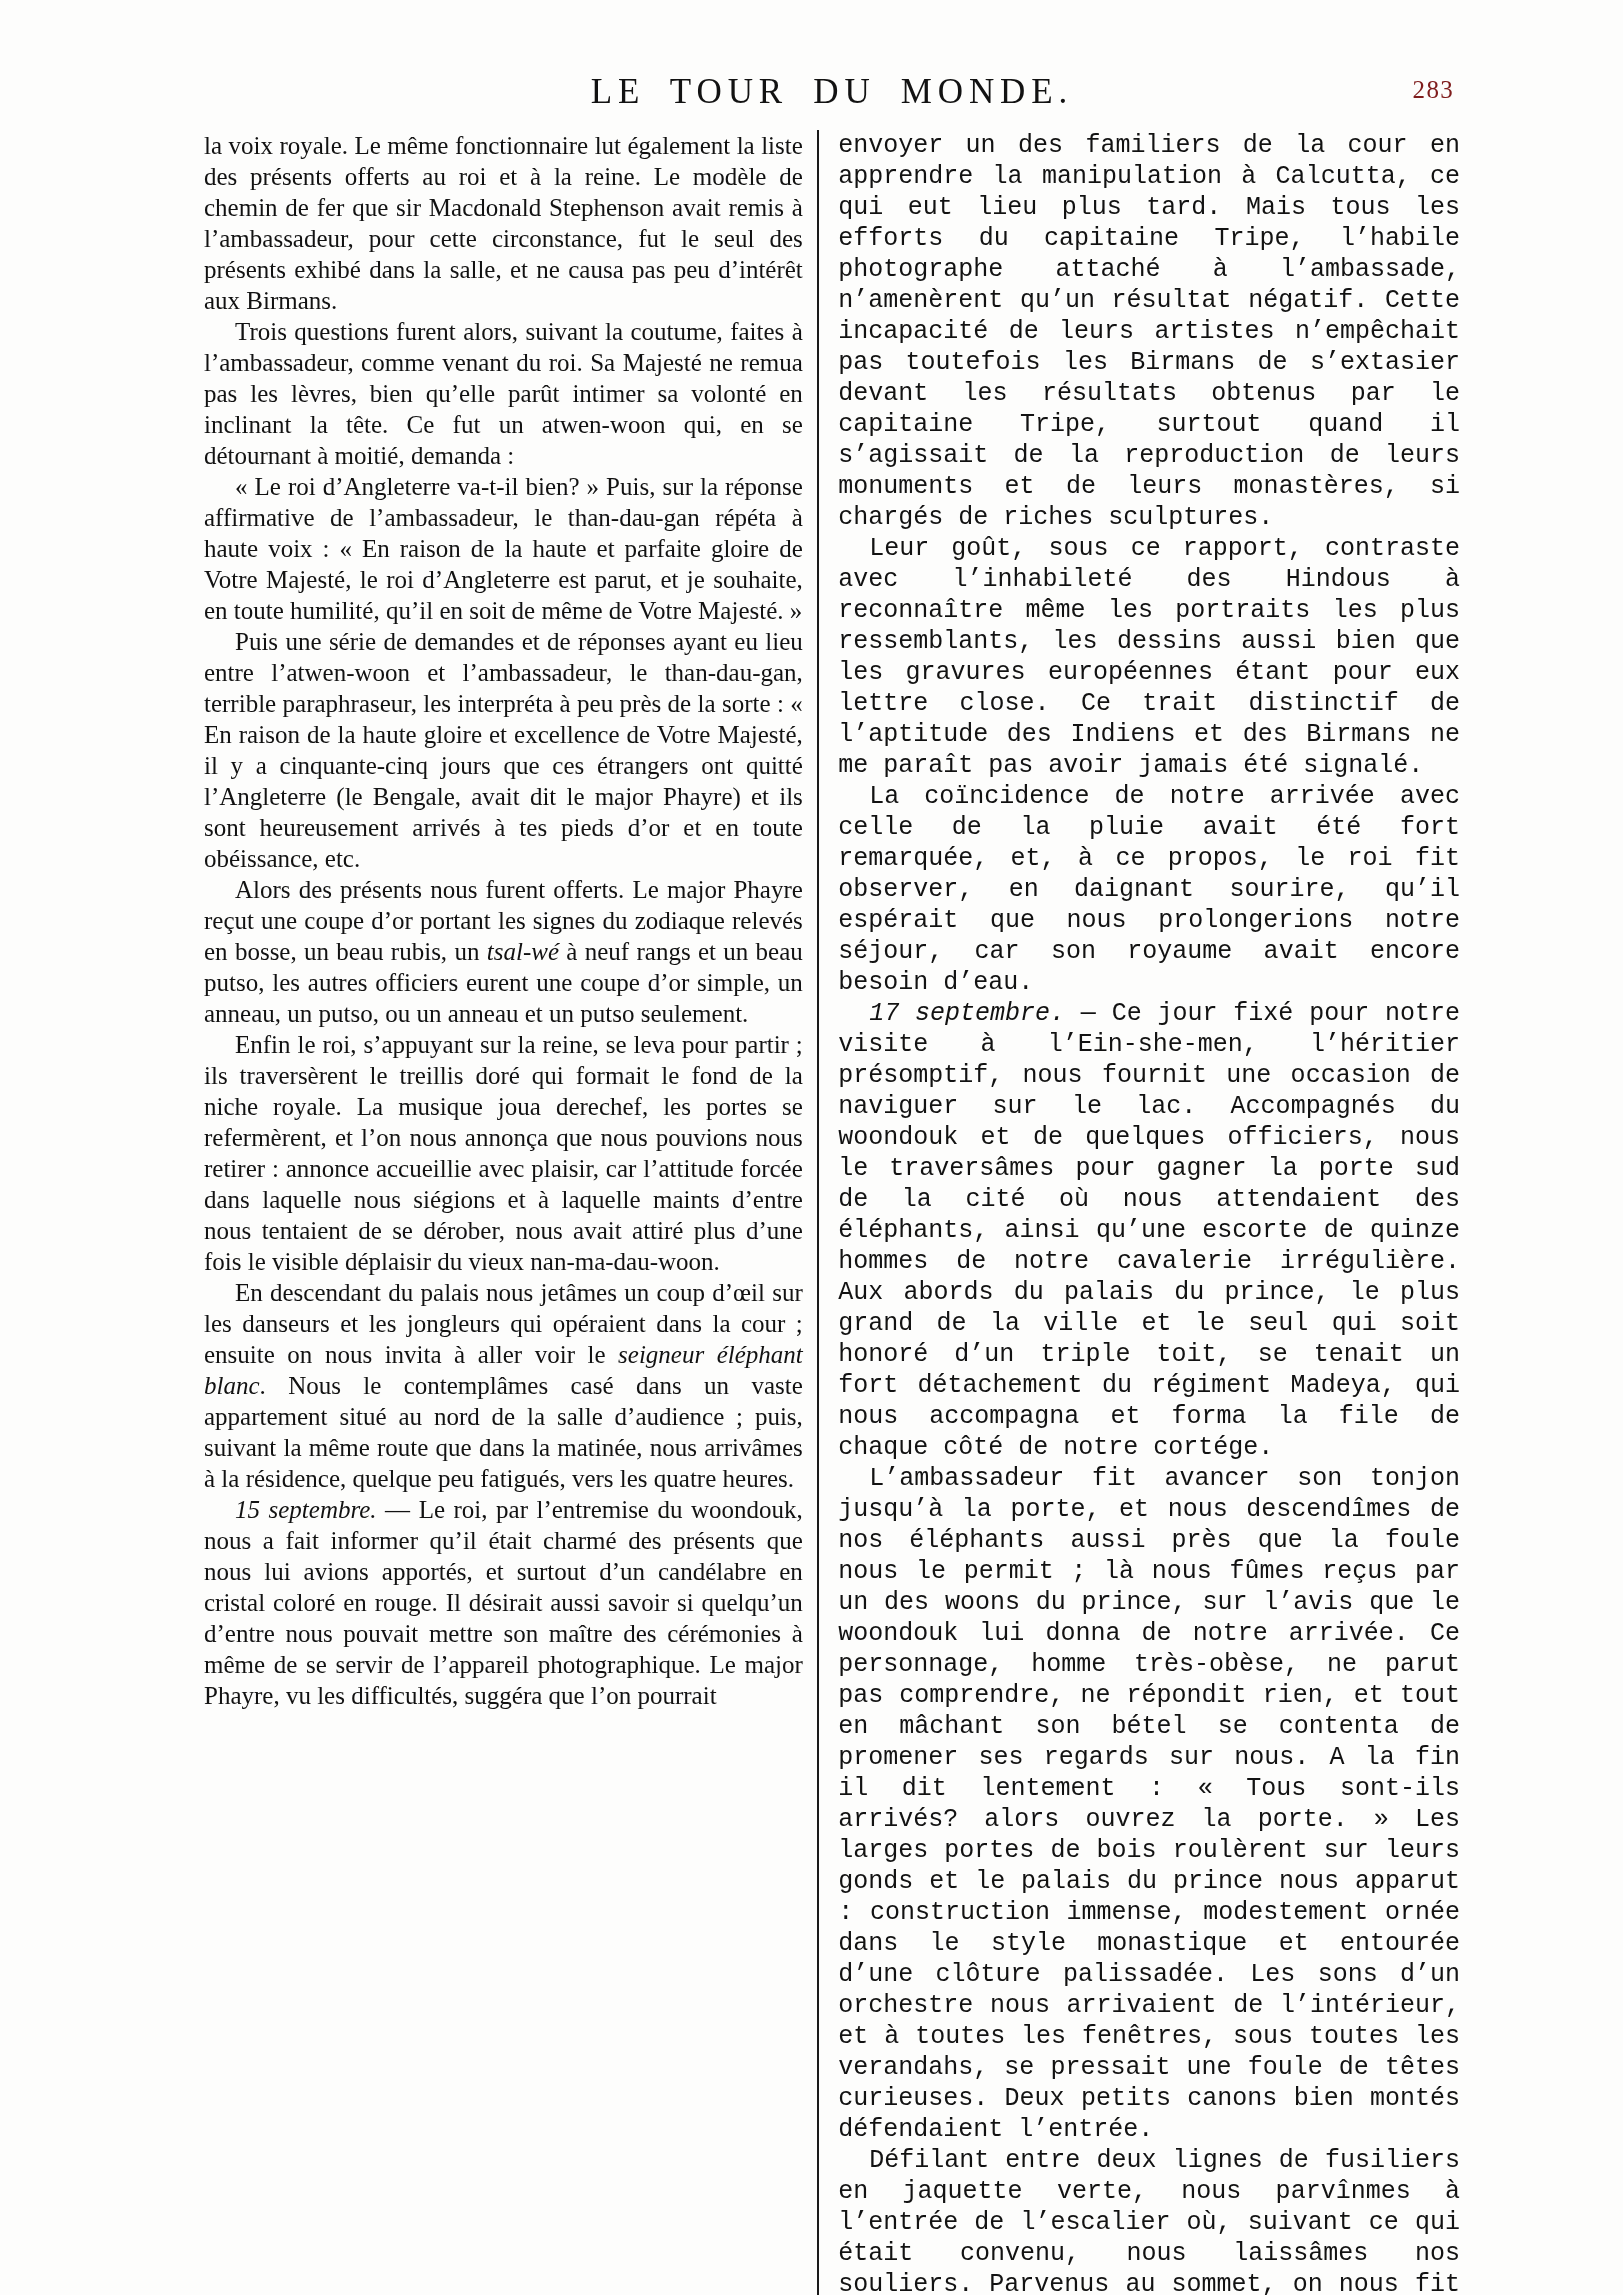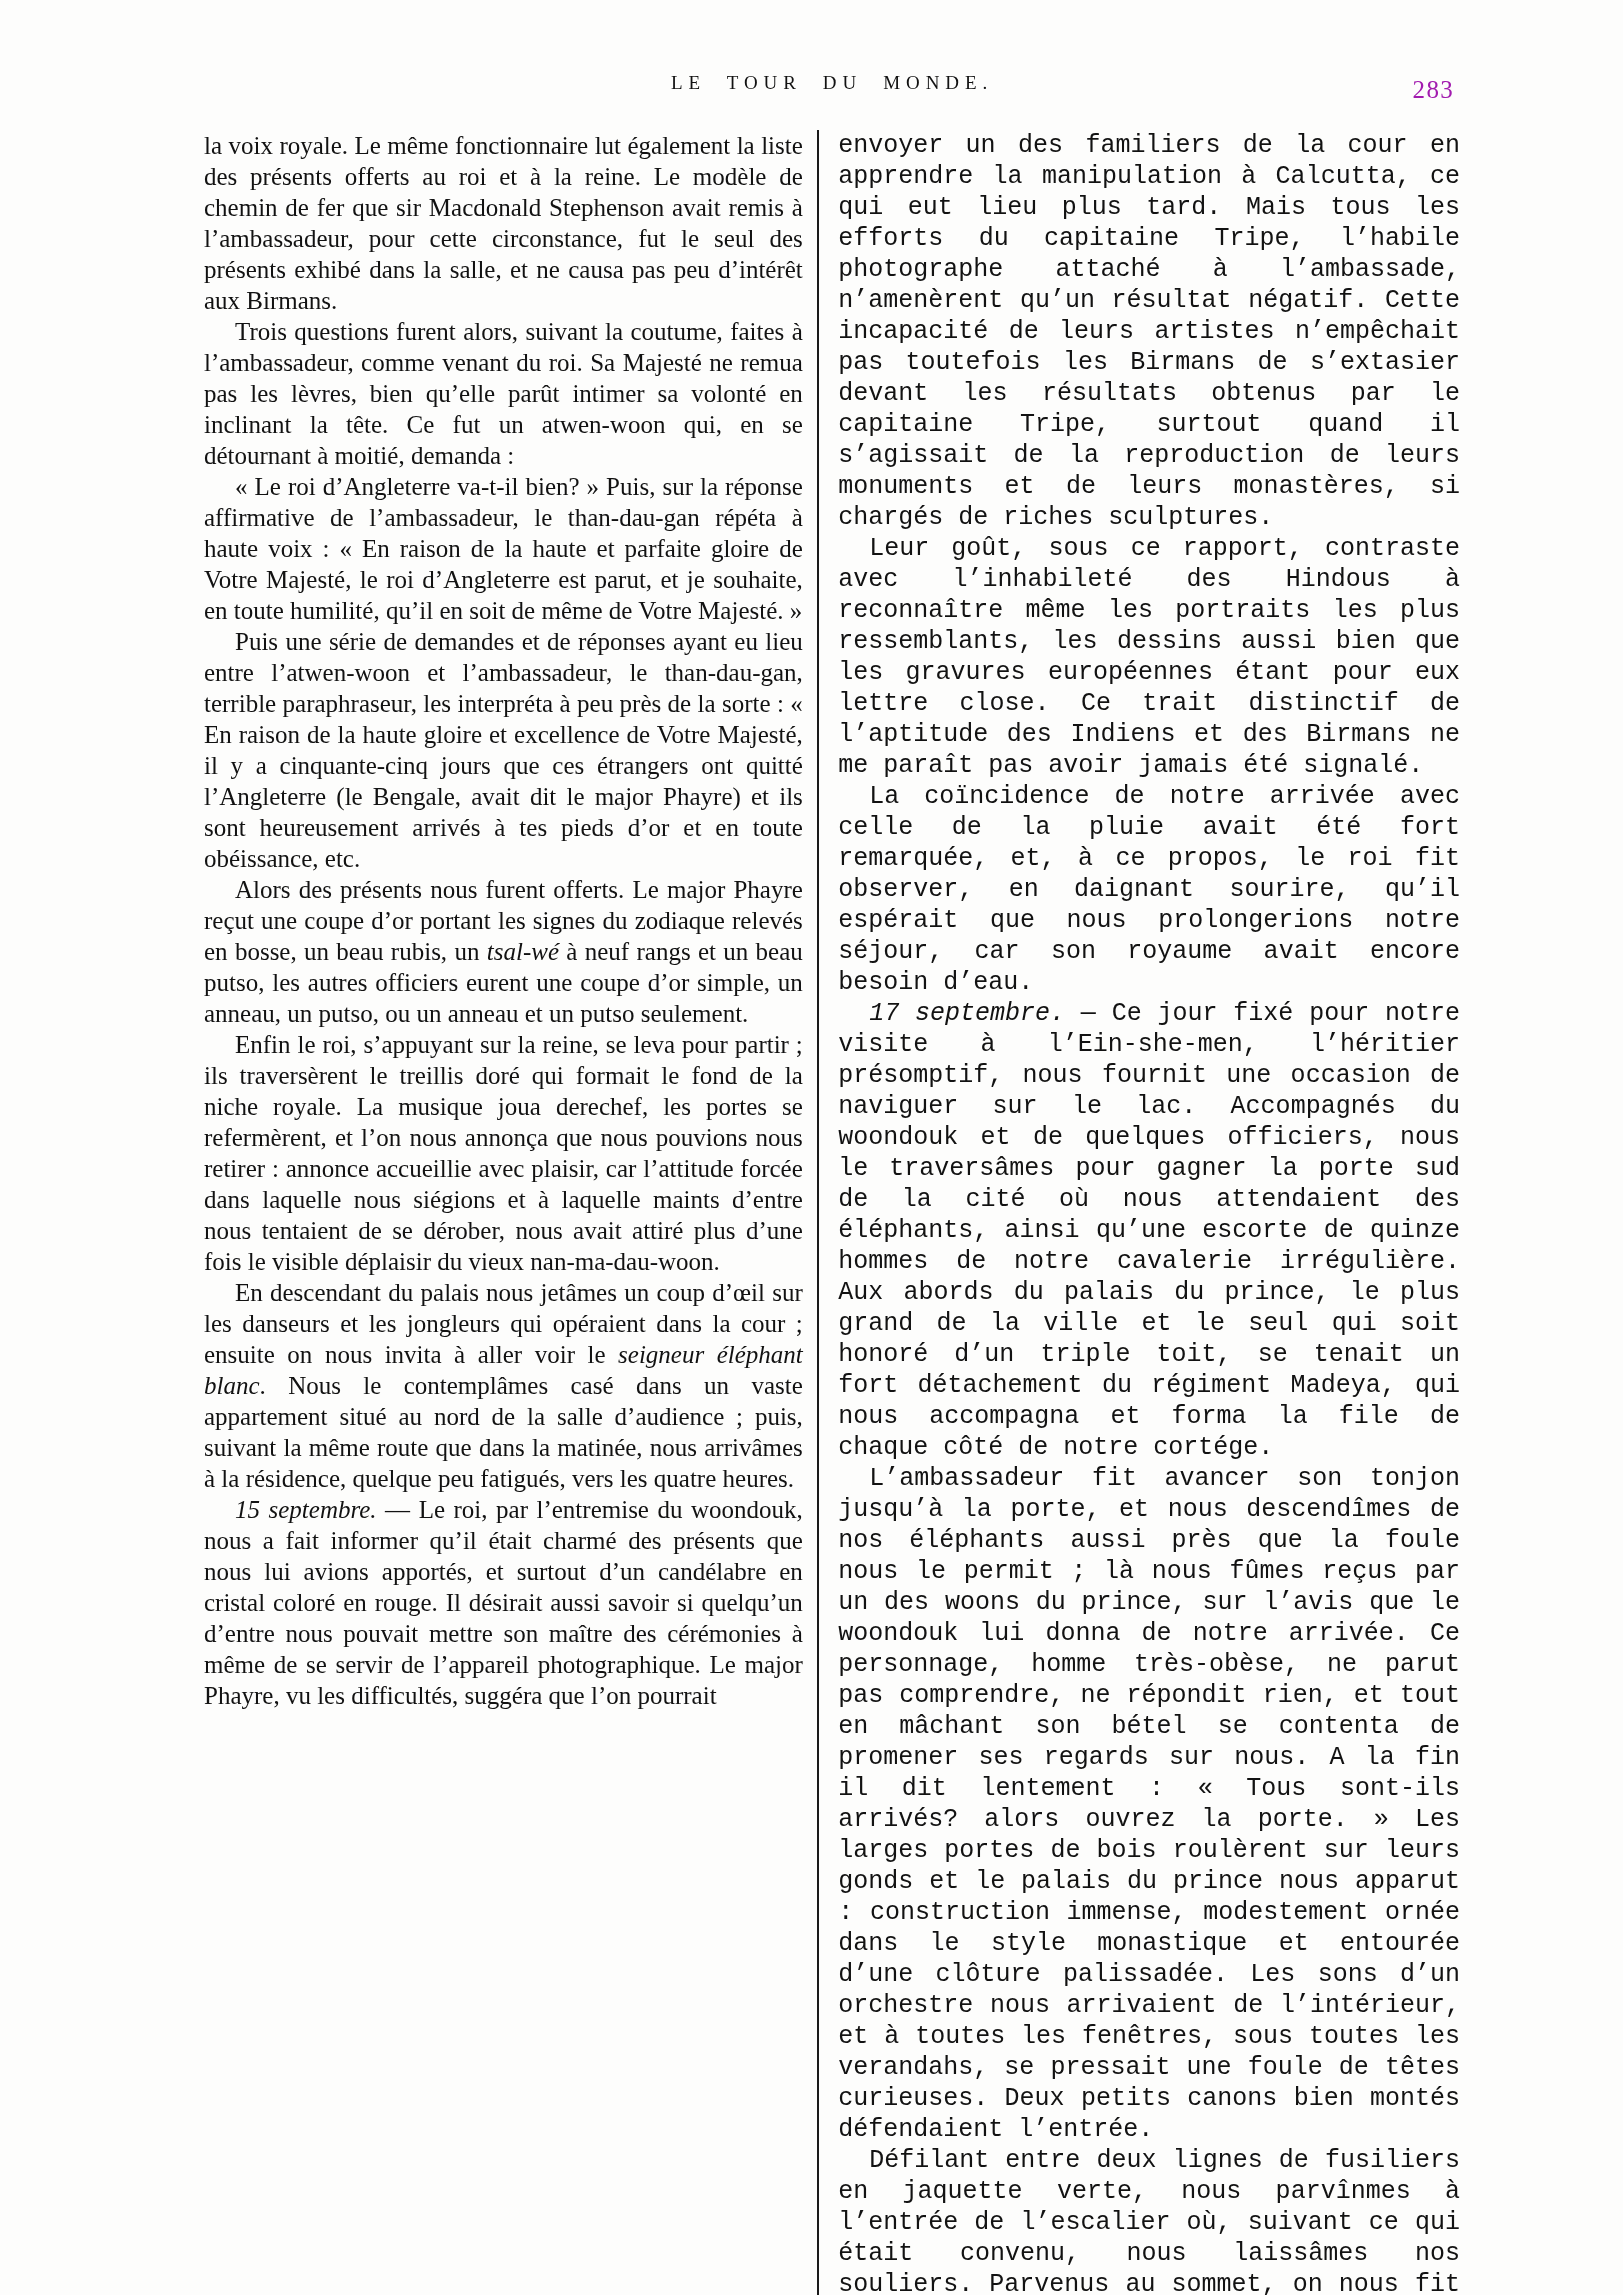--- a/index.html
+++ b/index.html
@@ -13,33 +13,33 @@
     -webkit-font-smoothing: antialiased;
   }
   .page { position: absolute; inset: 0; overflow: hidden; }
 
   .journal-title {
     position: absolute;
     top: 72px;
     left: 204px;
     width: 1256px;
     text-align: center;
-    font-size: 19px;
+    font-size: 35px;
     letter-spacing: 5.9px;
     word-spacing: 10.5px;
     white-space: nowrap;
     color: #121212;
   }
   .page-number {
     position: absolute;
     top: 76px;
     right: 169px;
     font-size: 25px;
     letter-spacing: 1.3px;
-    color: #a21caf;
+    color: #7f1d1d;
   }
 
   .columns {
     position: absolute;
     top: 130px;
     left: 204px;
     width: 1256px;
     display: flex;
     align-items: stretch;
   }

